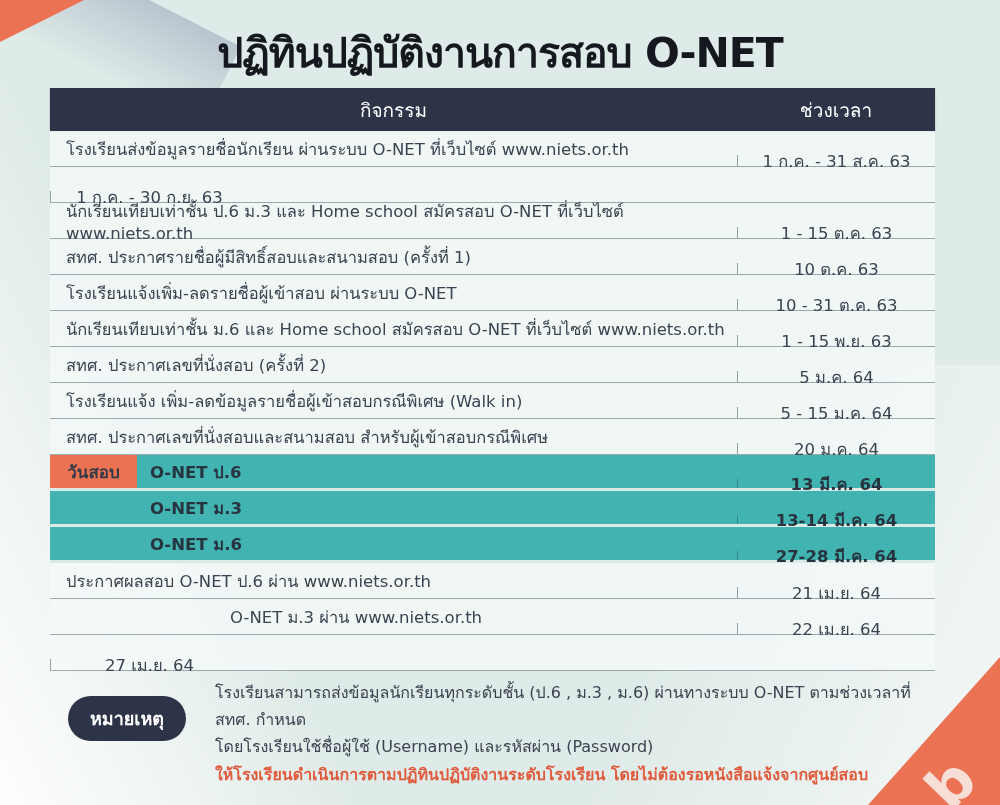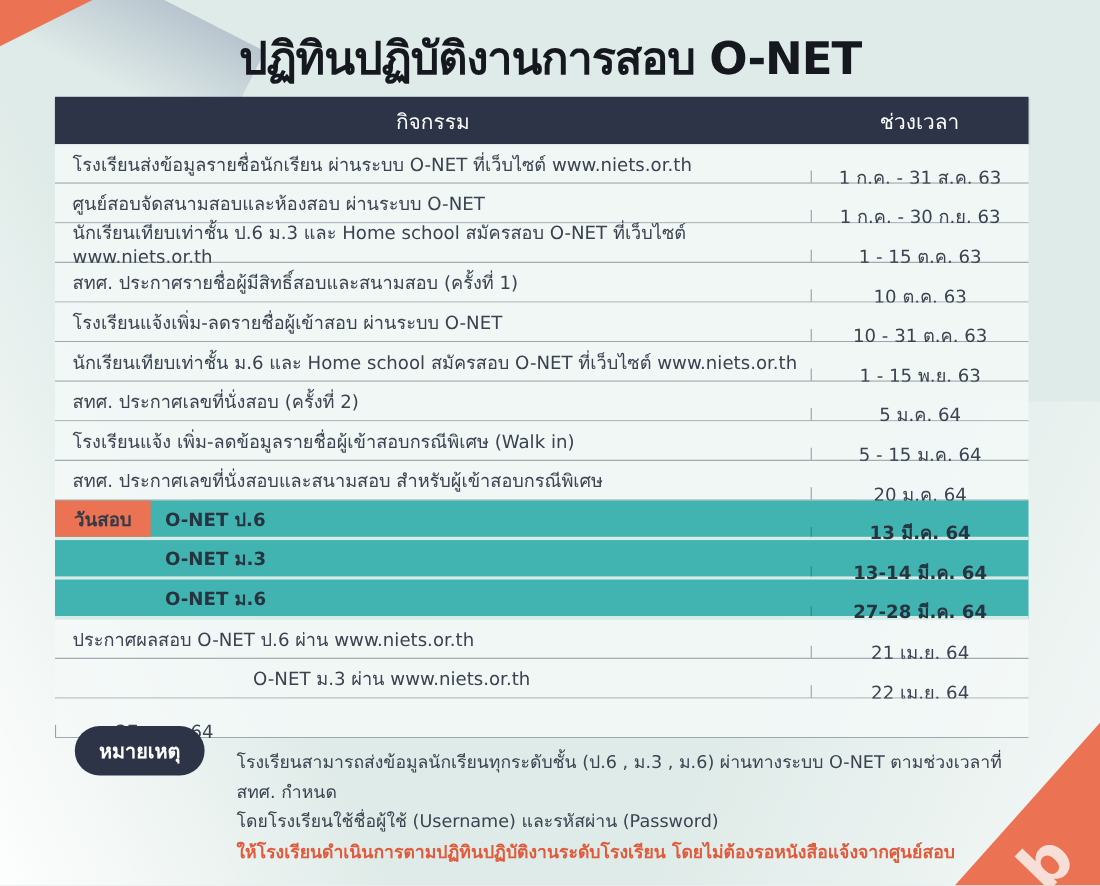--- a/index.html
+++ b/index.html
@@ -44,21 +44,21 @@
   .row.teal{background:#41b4b1;border-bottom:3px solid #d8ebe7;justify-content:center;}
   .row.teal .act{color:#27333f;font-weight:600;padding-left:100px;}
   .row.teal .per{color:#27333f;font-weight:700;border-left-color:rgba(40,80,85,0.45);}
   .row.indent .act{padding-left:180px;}
 
   .exam-label{position:absolute;left:0;top:0;bottom:0;width:87px;background:#ec7254;
               display:flex;align-items:center;justify-content:center;
               color:#333a47;font-weight:700;font-size:17px;}
 
   
-  .note-badge{position:absolute;left:68px;top:660px;width:118px;height:45px;background:#2d3447;
+  .note-badge{position:absolute;left:68px;top:696px;width:118px;height:45px;background:#2d3447;
               border-radius:24px;display:flex;align-items:center;justify-content:center;
               color:#ffffff;font-size:18px;font-weight:600;}
   .note-text{position:absolute;left:215px;top:679px;width:720px;
              font-size:16px;line-height:27px;color:#3b4350;}
   .note-text .hl{color:#e05a3c;font-weight:700;margin-top:1px;}
 </style>
 </head>
 <body>
 
 <div class="stage">
@@ -74,21 +74,20 @@
     <div class="thead">
       <div class="th act">กิจกรรม</div>
       <div class="th per">ช่วงเวลา</div>
     </div>
     <div class="tbody" id="tbody">
         <div class="row">
           <div class="act">โรงเรียนส่งข้อมูลรายชื่อนักเรียน ผ่านระบบ O-NET ที่เว็บไซต์ www.niets.or.th</div>
           <div class="per">1 ก.ค. - 31 ส.ค. 63</div>
         </div>
         <div class="row">
-          <div class="act">ศูนย์สอบจัดสนามสอบและห้องสอบ ผ่านระบบ O-NET</div>
           <div class="per">1 ก.ค. - 30 ก.ย. 63</div>
         </div>
         <div class="row">
           <div class="act">นักเรียนเทียบเท่าชั้น ป.6 ม.3 และ Home school สมัครสอบ O-NET ที่เว็บไซต์ www.niets.or.th</div>
           <div class="per">1 - 15 ต.ค. 63</div>
         </div>
         <div class="row">
           <div class="act">สทศ. ประกาศรายชื่อผู้มีสิทธิ์สอบและสนามสอบ (ครั้งที่ 1)</div>
           <div class="per">10 ต.ค. 63</div>
         </div>

